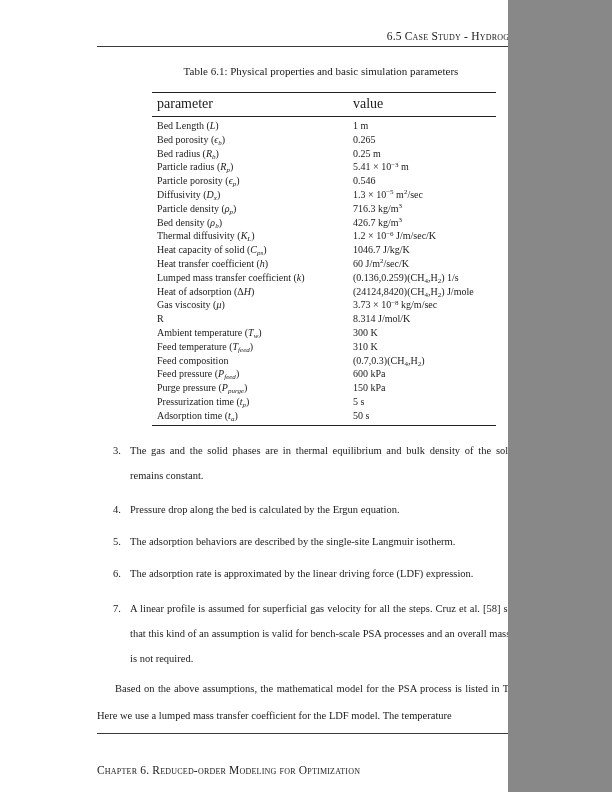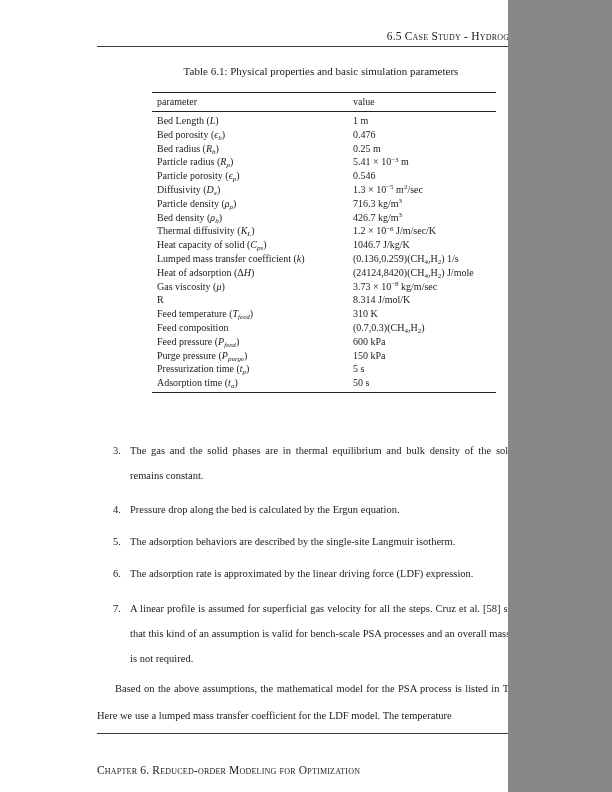--- a/index.html
+++ b/index.html
@@ -34,21 +34,21 @@
     width:100%;
     border-collapse:collapse;
     border-top:1.2px solid #222;
     border-bottom:1.2px solid #222;
     font-size:10px;
   }
   table.params-table th {
     font-weight:normal; text-align:left;
     border-bottom:1px solid #222;
     padding:3px 0 4px 5px;
-    font-size:10px;
+    font-size:14px;
   }
   table.params-table td {
     padding:0 0 0 5px;
     line-height:13.8px;
     vertical-align:top;
     white-space:nowrap;
   }
   table.params-table .col-param { width:196px; }
   table.params-table tbody tr:first-child td { padding-top:2px; }
   table.params-table tbody tr:last-child td { padding-bottom:2px;margin-left:40px; }
@@ -111,21 +111,21 @@
           <th>value</th>
         </tr>
       </thead>
       <tbody>
         <tr>
             <td class="col-param">Bed Length (<i>L</i>)</td>
             <td>1 m</td>
           </tr>
         <tr>
             <td class="col-param">Bed porosity (<i>ϵ<sub>b</sub></i>)</td>
-            <td>0.476</td>
+            <td>0.265</td>
           </tr>
         <tr>
             <td class="col-param">Bed radius (<i>R<sub>b</sub></i>)</td>
             <td>0.25 m</td>
           </tr>
         <tr>
             <td class="col-param">Particle radius (<i>R<sub>p</sub></i>)</td>
             <td>5.41 × 10<sup>−3</sup> m</td>
           </tr>
         <tr>
@@ -146,34 +146,42 @@
           </tr>
         <tr>
             <td class="col-param">Thermal diffusivity (<i>K<sub>L</sub></i>)</td>
             <td>1.2 × 10<sup>−6</sup> J/m/sec/K</td>
           </tr>
         <tr>
             <td class="col-param">Heat capacity of solid (<i>C<sub>ps</sub></i>)</td>
             <td>1046.7 J/kg/K</td>
           </tr>
         <tr>
+            <td class="col-param">Heat transfer coefficient (<i>h</i>)</td>
+            <td>60 J/m<sup>2</sup>/sec/K</td>
+          </tr>
+        <tr>
             <td class="col-param">Lumped mass transfer coefficient (<i>k</i>)</td>
             <td>(0.136,0.259)(CH<sub>4</sub>,H<sub>2</sub>) 1/s</td>
           </tr>
         <tr>
             <td class="col-param">Heat of adsorption (Δ<i>H</i>)</td>
             <td>(24124,8420)(CH<sub>4</sub>,H<sub>2</sub>) J/mole</td>
           </tr>
         <tr>
             <td class="col-param">Gas viscosity (<i>μ</i>)</td>
             <td>3.73 × 10<sup>−8</sup> kg/m/sec</td>
           </tr>
         <tr>
             <td class="col-param">R</td>
             <td>8.314 J/mol/K</td>
+          </tr>
+        <tr>
+            <td class="col-param">Ambient temperature (<i>T<sub>w</sub></i>)</td>
+            <td>300 K</td>
           </tr>
         <tr>
             <td class="col-param">Feed temperature (<i>T<sub>feed</sub></i>)</td>
             <td>310 K</td>
           </tr>
         <tr>
             <td class="col-param">Feed composition</td>
             <td>(0.7,0.3)(CH<sub>4</sub>,H<sub>2</sub>)</td>
           </tr>
         <tr>

